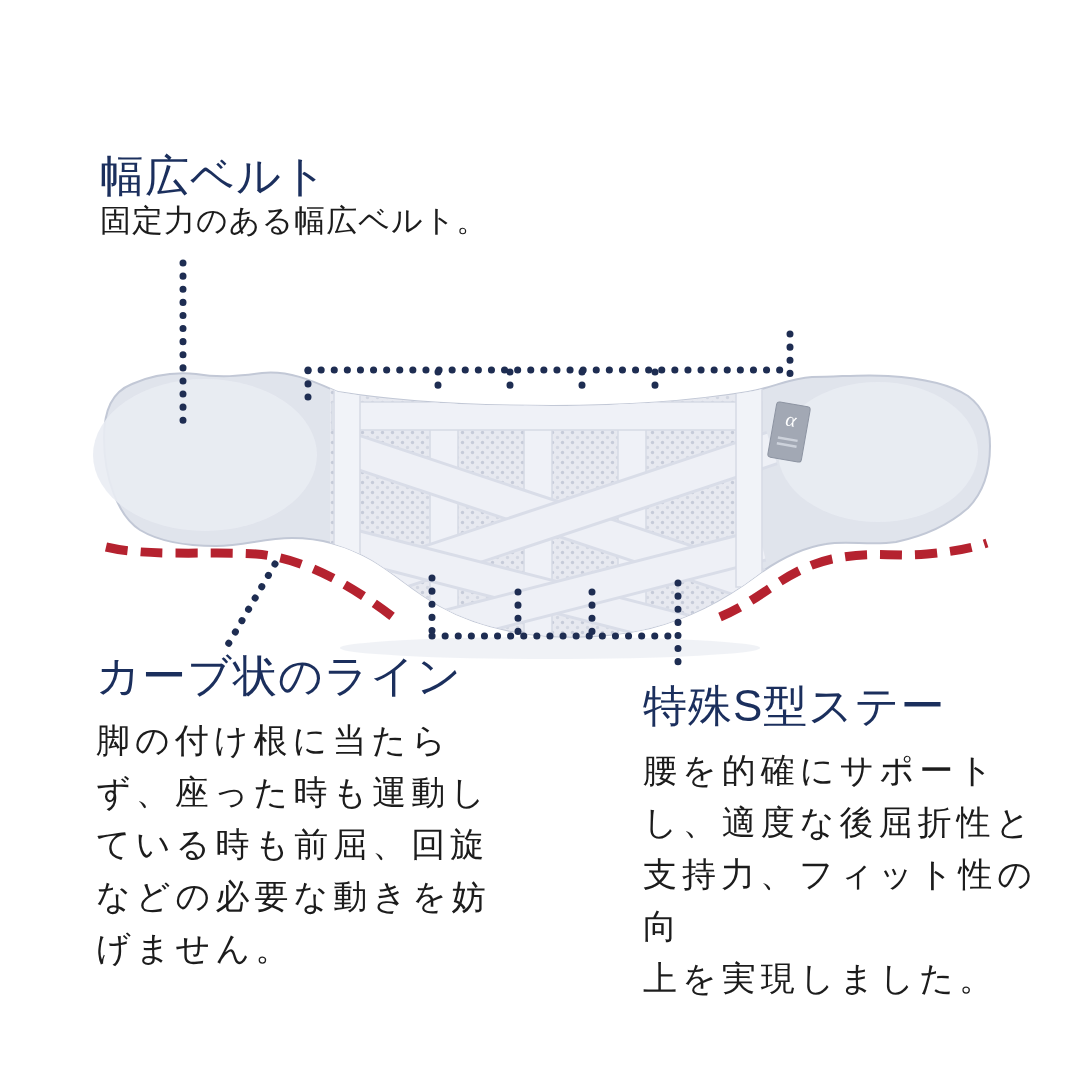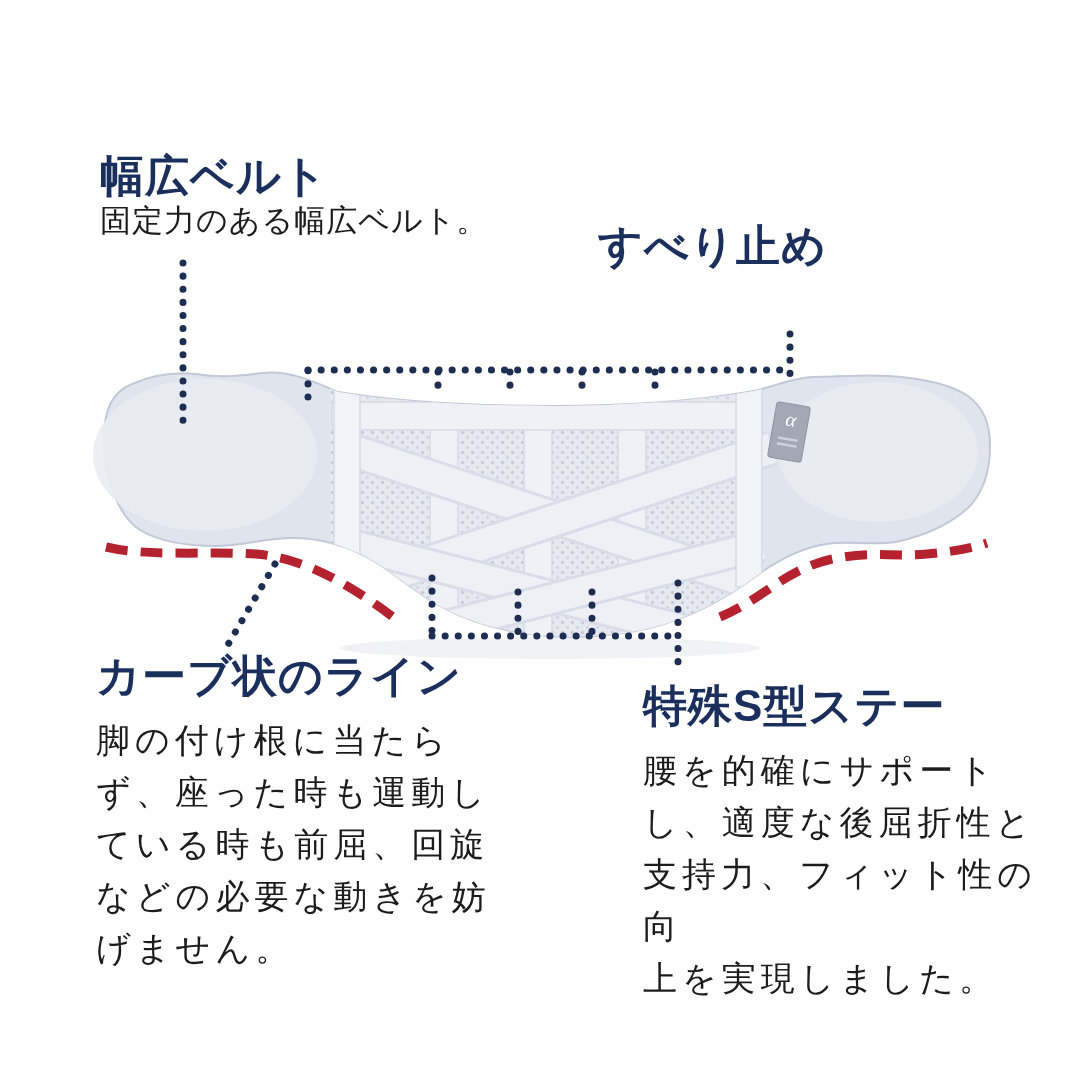--- a/index.html
+++ b/index.html
@@ -3,21 +3,21 @@
 <meta charset="utf-8">
 <style>
   html,body{margin:0;padding:0;background:#ffffff;}
   .canvas{
     position:relative;width:1080px;height:1080px;background:#ffffff;overflow:hidden;
     font-family:"Liberation Sans", sans-serif;
   }
   .stage-svg{position:absolute;left:0;top:0;width:1080px;height:1080px;}
   .callout{position:absolute;}
   .callout h2{
-    margin:0;color:#1b2f5d;font-size:44px;font-weight:bold;letter-spacing:1px;line-height:1.1;
+    margin:0;color:#1b2f5d;font-size:44px;font-weight:normal;letter-spacing:1px;line-height:1.1;
   }
   .callout p{
     margin:0 0 0 0;color:#1c1c1c;font-size:31px;letter-spacing:1px;line-height:1.35;
     white-space:pre-line;
   }
   .callout.big p{font-size:34px;letter-spacing:5px;line-height:52px;margin-top:14px;}
   .co-wide{left:100px;top:152px;width:480px;}
   .co-slip{left:598px;top:222px;width:460px;}
   .co-curve{left:96px;top:652px;width:420px;}
   .co-stay{left:643px;top:682px;width:420px;}
@@ -111,21 +111,20 @@
       <path d="M720 617 C765 598 784 570 832 559 C872 551 892 557 927 554 C952 552 972 548 987 543"></path>
     </g>
   </svg>
 
   <div class="callout co-wide">
     <h2>幅広ベルト</h2>
     <p>固定力のある幅広ベルト。</p>
   </div>
 
   <div class="callout co-slip">
-    <h2>すべり止め</h2>
   </div>
 
   <div class="callout co-curve big">
     <h2>カーブ状のライン</h2>
     <p>脚の付け根に当たら
 ず、座った時も運動し
 ている時も前屈、回旋
 などの必要な動きを妨
 げません。</p>
   </div>

